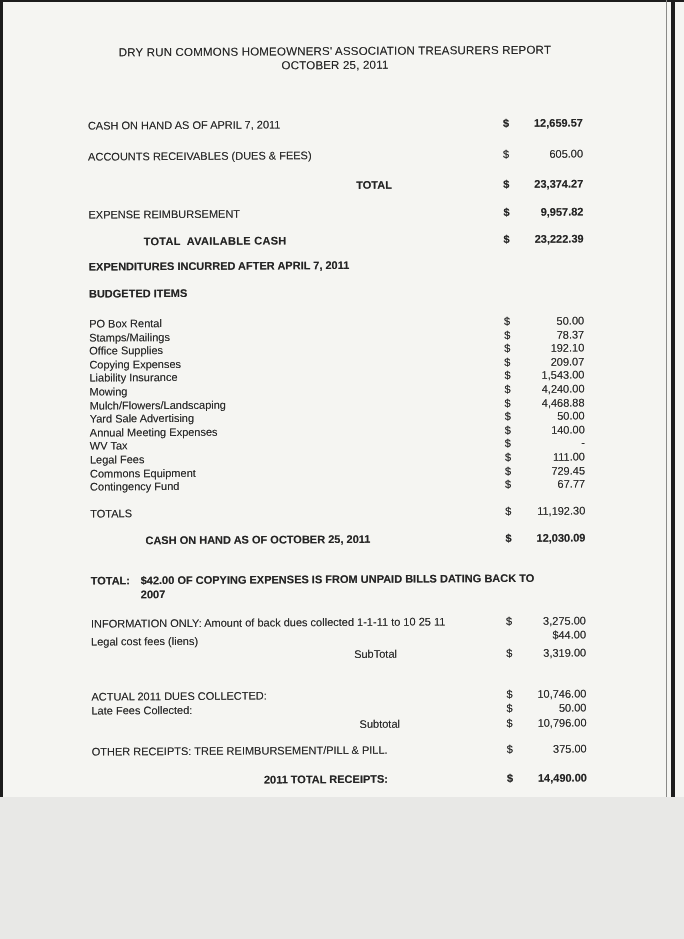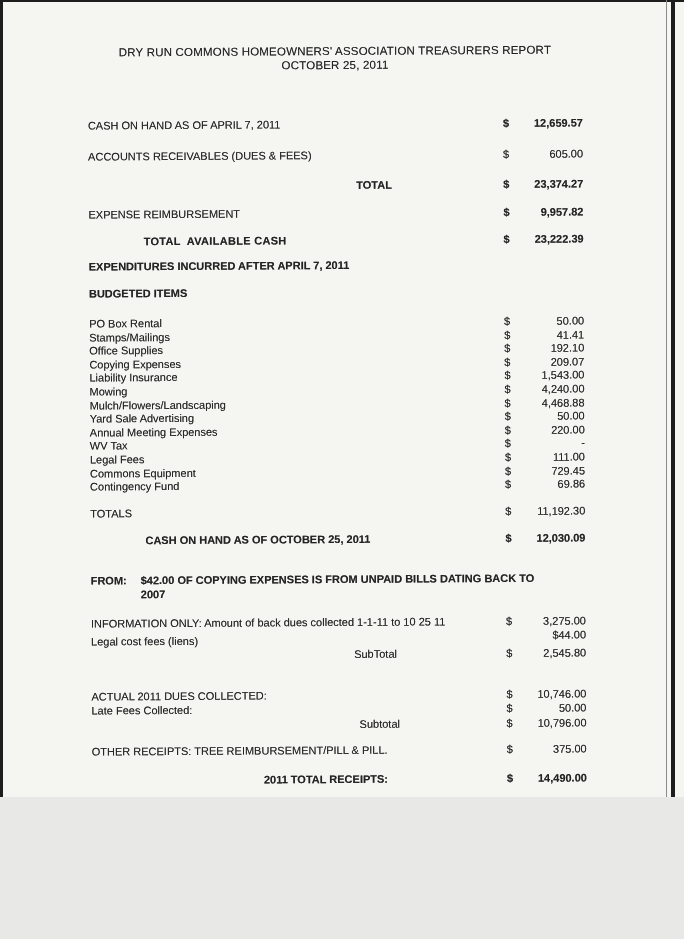--- a/index.html
+++ b/index.html
@@ -137,21 +137,21 @@
         <span class="money">
             <span class="cur">$</span>
             <span class="amt">50.00</span>
           </span>
       </div>
 
       <div class="row">
         <span class="lbl">Stamps/Mailings</span>
         <span class="money">
             <span class="cur">$</span>
-            <span class="amt">41.41</span>
+            <span class="amt">78.37</span>
           </span>
       </div>
 
       <div class="row">
         <span class="lbl">Office Supplies</span>
         <span class="money">
             <span class="cur">$</span>
             <span class="amt">192.10</span>
           </span>
       </div>
@@ -193,21 +193,21 @@
         <span class="money">
             <span class="cur">$</span>
             <span class="amt">50.00</span>
           </span>
       </div>
 
       <div class="row">
         <span class="lbl">Annual Meeting Expenses</span>
         <span class="money">
             <span class="cur">$</span>
-            <span class="amt">220.00</span>
+            <span class="amt">140.00</span>
           </span>
       </div>
 
       <div class="row">
         <span class="lbl">WV Tax</span>
         <span class="money">
             <span class="cur">$</span>
             <span class="amt">-</span>
           </span>
       </div>
@@ -225,21 +225,21 @@
         <span class="money">
             <span class="cur">$</span>
             <span class="amt">729.45</span>
           </span>
       </div>
 
       <div class="row">
         <span class="lbl">Contingency Fund</span>
         <span class="money">
             <span class="cur">$</span>
-            <span class="amt">69.86</span>
+            <span class="amt">67.77</span>
           </span>
       </div>
     </div>
 
     <div class="row" id="row-totals">
       <span class="lbl">TOTALS</span>
       <span class="money">
           <span class="cur">$</span>
           <span class="amt">11,192.30</span>
         </span>
@@ -247,21 +247,21 @@
 
     <div class="row bold-amt" id="row-cash-oct">
       <span class="lbl">CASH ON HAND AS OF OCTOBER 25, 2011</span>
       <span class="money">
           <span class="cur">$</span>
           <span class="amt">12,030.09</span>
         </span>
     </div>
 
     <div class="note">
-      <span class="note-label">FROM:</span>
+      <span class="note-label">TOTAL:</span>
       <span class="note-text">$42.00 OF COPYING EXPENSES IS FROM UNPAID BILLS DATING BACK TO 2007</span>
     </div>
 
     <div class="info-block">
       <div class="row" id="row-info-backdues">
         <span class="lbl">INFORMATION ONLY: Amount of back dues collected 1-1-11 to 10 25 11</span>
         <span class="money">
             <span class="cur">$</span>
             <span class="amt">3,275.00</span>
           </span>
@@ -270,21 +270,21 @@
         <span class="lbl">Legal cost fees (liens)</span>
         <span class="money">
             <span class="cur"></span>
             <span class="amt">$44.00</span>
           </span>
       </div>
       <div class="row" id="row-info-subtotal">
         <span class="lbl">SubTotal</span>
         <span class="money">
             <span class="cur">$</span>
-            <span class="amt">2,545.80</span>
+            <span class="amt">3,319.00</span>
           </span>
       </div>
     </div>
 
     <div class="dues-block">
       <div class="row" id="row-dues-actual">
         <span class="lbl">ACTUAL 2011 DUES COLLECTED:</span>
         <span class="money">
             <span class="cur">$</span>
             <span class="amt">10,746.00</span>

